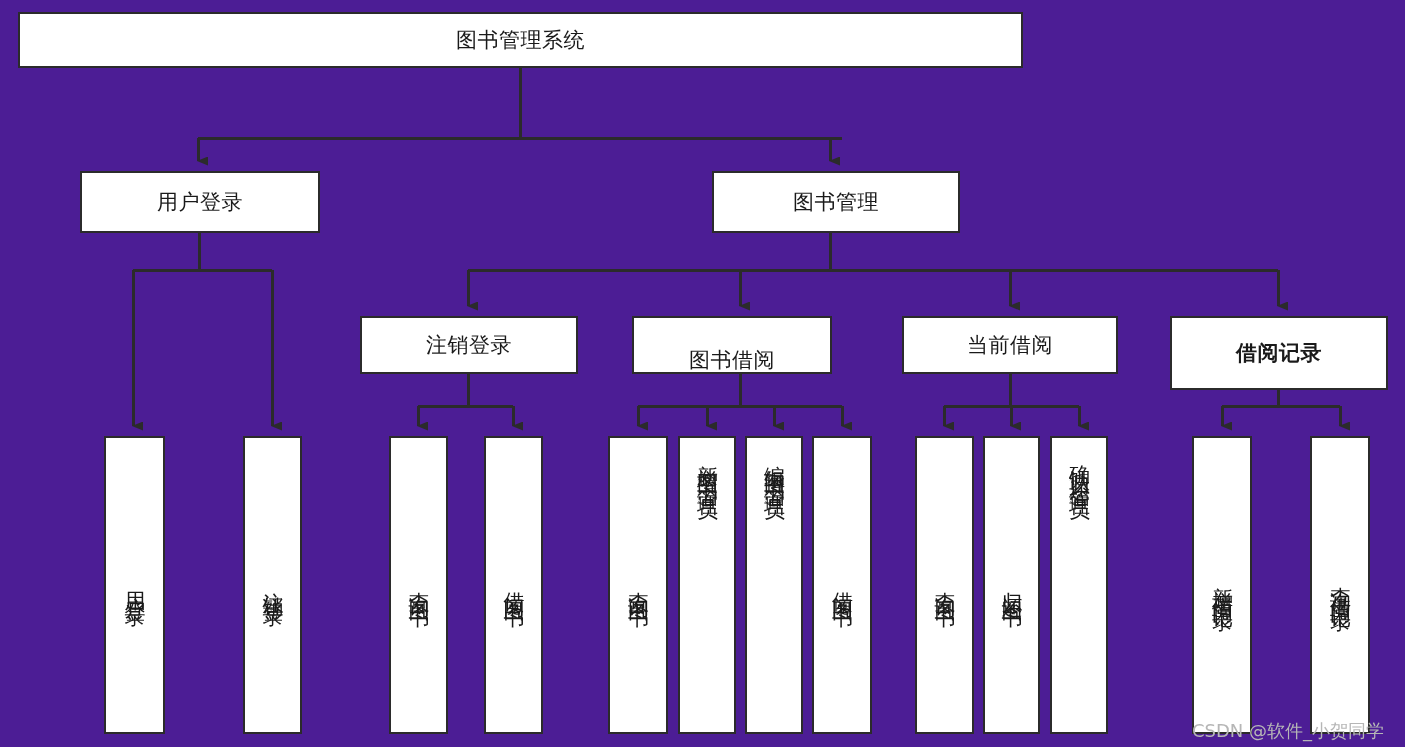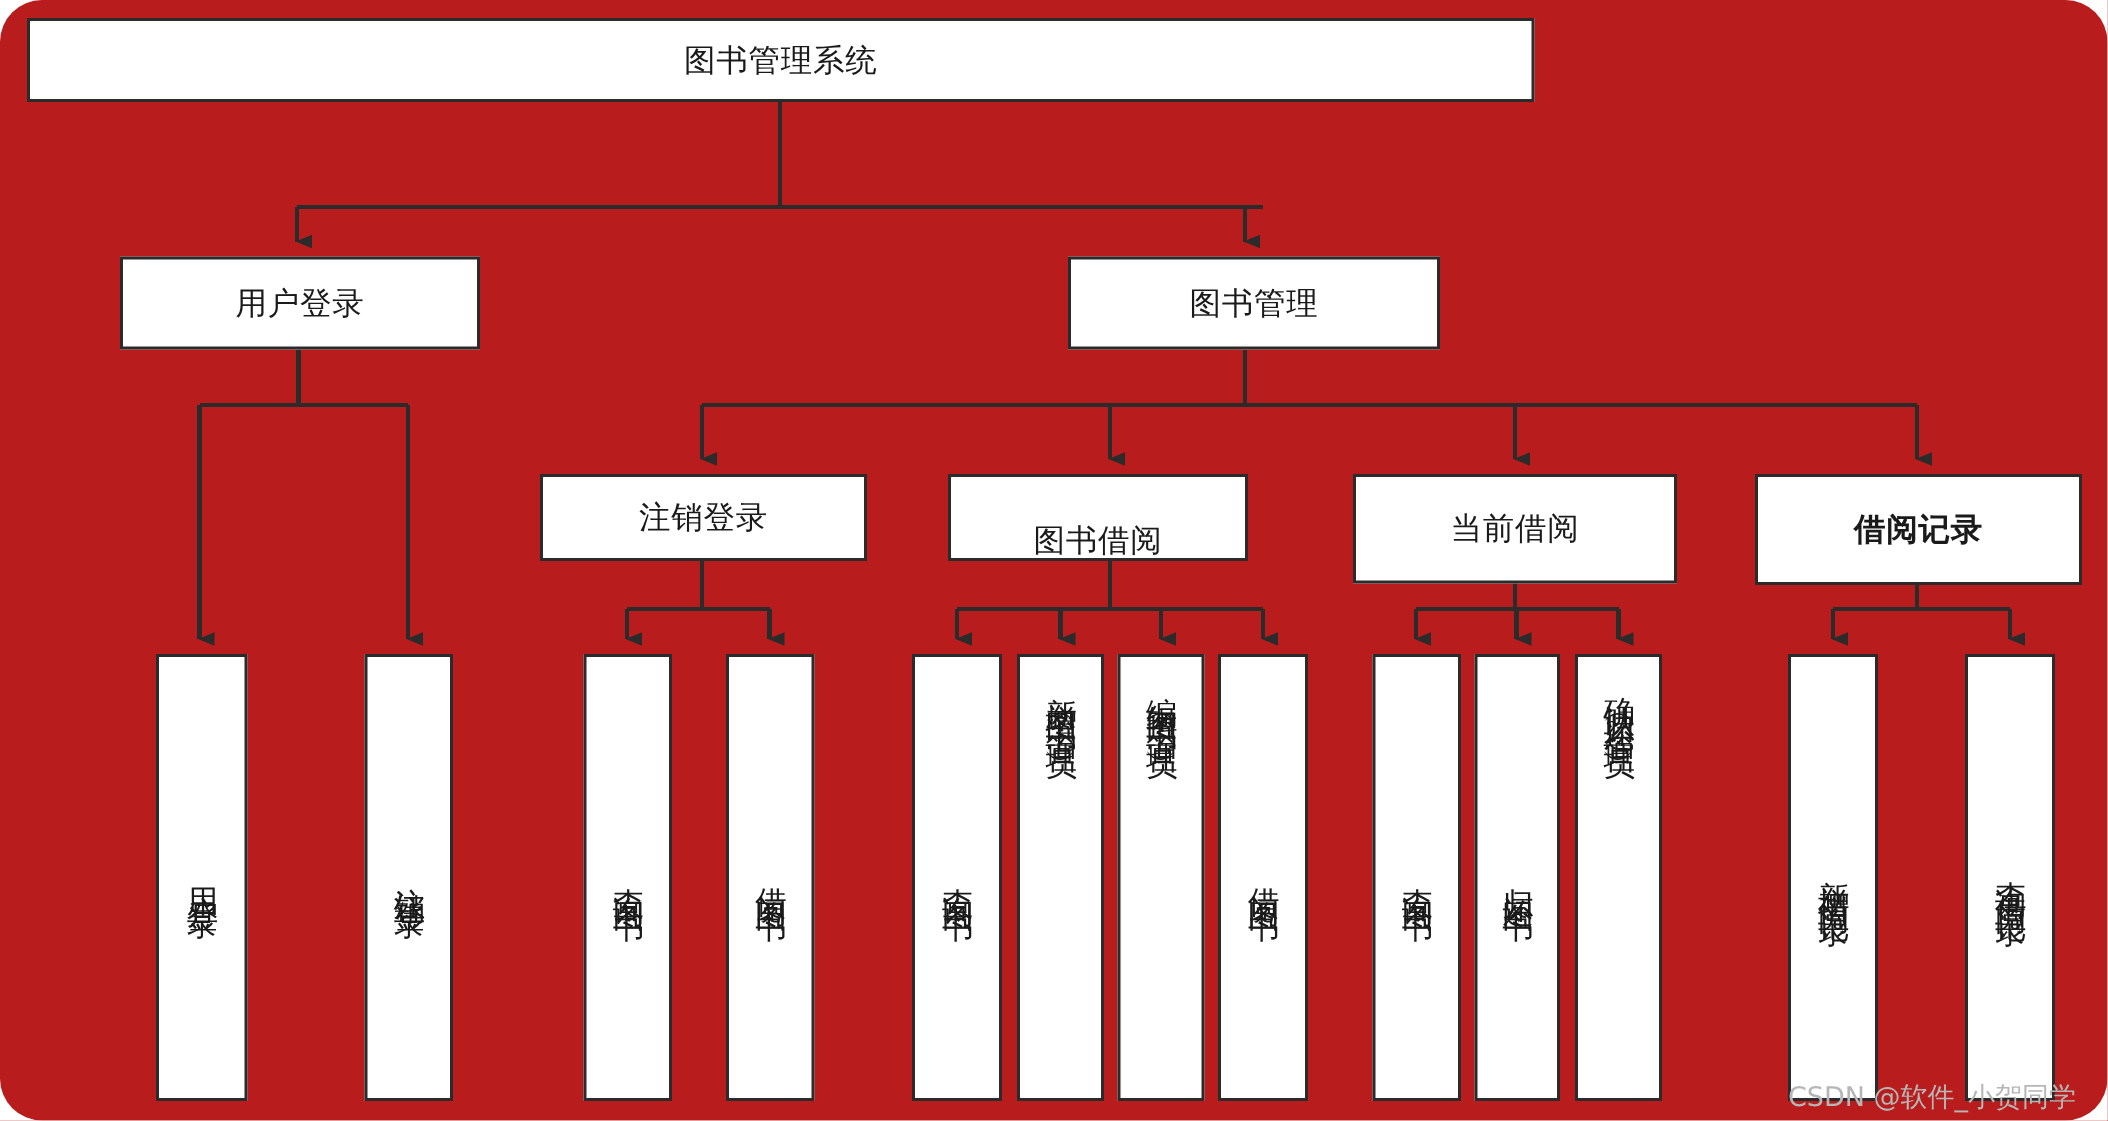--- a/index.html
+++ b/index.html
@@ -8,23 +8,22 @@
     padding: 0;
     background: #ffffff;
   }
   body {
     font-family: "DejaVu Sans", "Liberation Sans", sans-serif;
   }
   #diagram-root {
     position: relative;
     width: 1405px;
     height: 747px;
-    background: #b91c1c;
+    background: #4c1d95;
     overflow: hidden;
-    border-radius: 28px;
   }
   #edge-layer {
     position: absolute;
     left: 0;
     top: 0;
     width: 1405px;
     height: 747px;
     pointer-events: none;
   }
   .node {
@@ -140,21 +139,21 @@
   <div class="node horiz" style="left:712px; top:171px; width:248px; height:62px;">
     <span class="node-label">图书管理</span>
   </div>
 
   <div class="node horiz" style="left:360px; top:316px; width:218px; height:58px;">
     <span class="node-label">注销登录</span>
   </div>
   <div class="node horiz" style="left:632px; top:316px; width:200px; height:58px;align-items:flex-end;">
     <span class="node-label">图书借阅</span>
   </div>
-  <div class="node horiz" style="left:902px; top:316px; width:216px; height:73px;">
+  <div class="node horiz" style="left:902px; top:316px; width:216px; height:58px;">
     <span class="node-label">当前借阅</span>
   </div>
   <div class="node horiz" style="left:1170px; top:316px; width:218px; height:74px;font-weight:bold;">
     <span class="node-label">借阅记录</span>
   </div>
 
   <div class="node vert centered" style="left:104px; top:436px; width:61px; height:298px;">
     <span class="node-label">用户登录</span>
   </div>
   <div class="node vert centered" style="left:243px; top:436px; width:59px; height:298px;">

